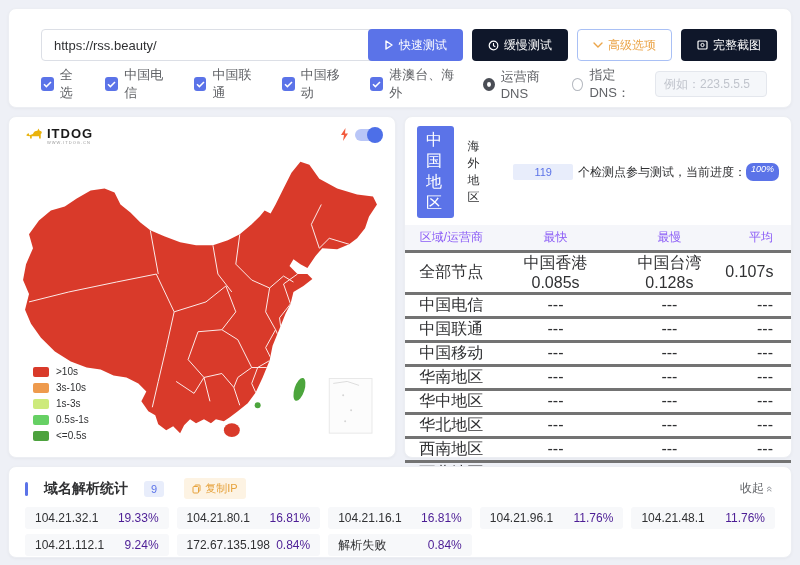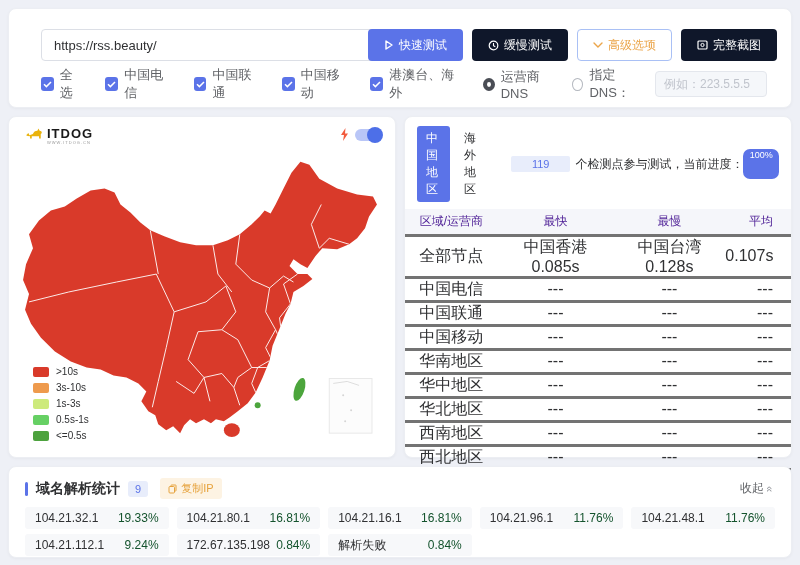--- a/index.html
+++ b/index.html
@@ -49,49 +49,49 @@
   .toggle { width:26px; height:12px; background:#b9c6f7; border-radius:6px; position:relative; cursor:pointer; }
   .toggle-knob { position:absolute; right:-2px; top:-2px; width:16px; height:16px; border-radius:50%; background:#4d6fe8; }
   .legend { position:absolute; left:24px; bottom:16px; z-index:2; }
   .legend-item { display:flex; align-items:center; gap:7px; margin-top:5px; }
   .legend-swatch { width:16px; height:10px; border-radius:2px; }
   .legend-label { font-size:10px; color:#303133; }
 
   
   #result-panel { left:404px; top:116px; width:388px; height:342px; }
   .rp-header { display:flex; align-items:center; padding:9px 12px 7px 12px; }
-  .tab-active { background:#5b73e8; color:#fff; font-size:12px; padding:4px 9px; border-radius:3px; cursor:pointer; }
+  .tab-active { background:#5b73e8; color:#fff; font-size:16px; padding:4px 9px; border-radius:3px; cursor:pointer; }
   .tab-plain { color:#303133; font-size:12px; padding:4px 8px; margin-left:6px; cursor:pointer; }
   .count-badge { background:#e8edfb; color:#5b73e8; font-size:11px; padding:2px 21px; border-radius:2px; margin-left:24px; }
   .progress-label { font-size:12px; color:#303133; margin-left:5px; white-space:nowrap; }
-  .progress-bar { margin-left:auto; width:114px; height:30px; border-radius:7px; background:#5b73e8; color:#fff;
-    font-size:9px; text-align:center; line-height:13px; }
+  .progress-bar { margin-left:auto; width:114px; height:18px; border-radius:7px; background:#5b73e8; color:#fff;
+    font-size:9px; text-align:center; line-height:13px;font-style:italic; }
   table.result { width:100%; border-collapse:collapse; table-layout:fixed; }
-  table.result th { background:#f5f6fa; color:#4c1d95; font-weight:normal; font-size:12px; height:26px; }
+  table.result th { background:#f5f6fa; color:#8b5cf6; font-weight:normal; font-size:12px; height:26px; }
   table.result td { font-size:16px; height:23px; border-top:3px solid #737373; color:#303133; }
   .c1 { width:24%; text-align:center; }
   .c2 { width:30%; text-align:center; }
   .c3 { width:29%; text-align:center; }
   .c4 { width:17%; text-align:right; padding-right:18px; }
   td.dash { color:#aab0b8; }
 
   
   #dns-panel { left:8px; top:466px; width:784px; height:92px; }
-  .dns-header { position:absolute; left:16px; top:11px; display:flex; align-items:center; gap:8px; }
+  .dns-header { position:absolute; left:16px; top:11px; display:flex; align-items:center; gap:16px; }
   .title-bar { width:3px; height:14px; background:#5b73e8; border-radius:2px; }
   .dns-title { font-size:14px; font-weight:bold; color:#303133; }
   .dns-badge { background:#e8edfb; color:#5b73e8; font-size:11px; padding:2px 7px; border-radius:3px; }
   .copy-btn { background:#fdf3e3; color:#e6a23c; font-size:11px; padding:3px 8px; border-radius:3px; display:flex; align-items:center; gap:4px; cursor:pointer; margin-left:4px; }
   .collapse-btn { position:absolute; right:18px; top:13px; font-size:12px; color:#606266; cursor:pointer; display:flex; align-items:center; gap:3px; }
   .collapse-icon { display:inline-block; transform:rotate(90deg); font-size:11px; color:#909399; }
   .ip-grid { position:absolute; left:16px; right:16px; top:40px; display:grid;
     grid-template-columns:repeat(5,1fr); gap:5px 8px; }
   .ip-cell { height:22px; background:#f7f8fa; border-radius:3px; display:flex; align-items:center; justify-content:space-between; padding:0 10px; }
   .ip-addr { font-size:12px; color:#303133; }
-  .ip-pct { font-size:12px; color:#14532d; }
+  .ip-pct { font-size:12px; color:#4c1d95; }
 </style>
 </head>
 <body>
 
 <div class="panel" id="top-panel">
   <input class="url-input" value="https://rss.beauty/" style="">
   <div class="clear-btn">✕</div>
 
   <div class="btn-row">
     <div class="btn btn-blue">

